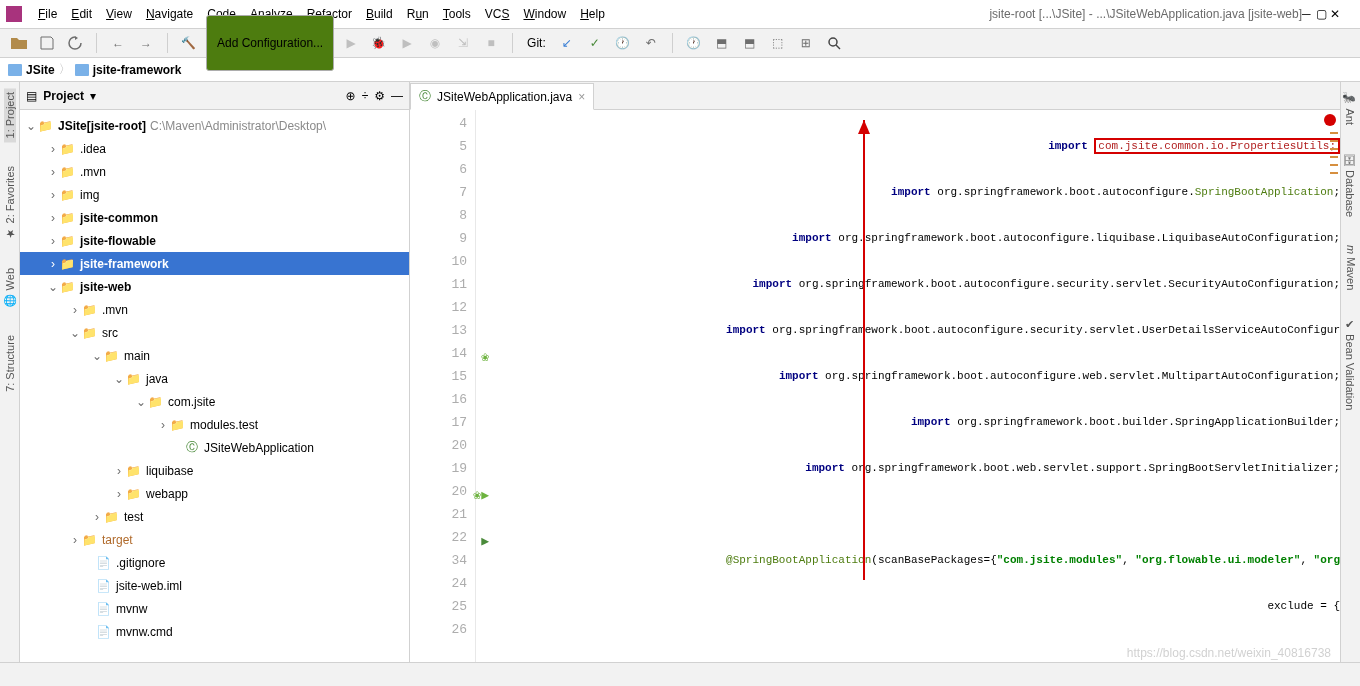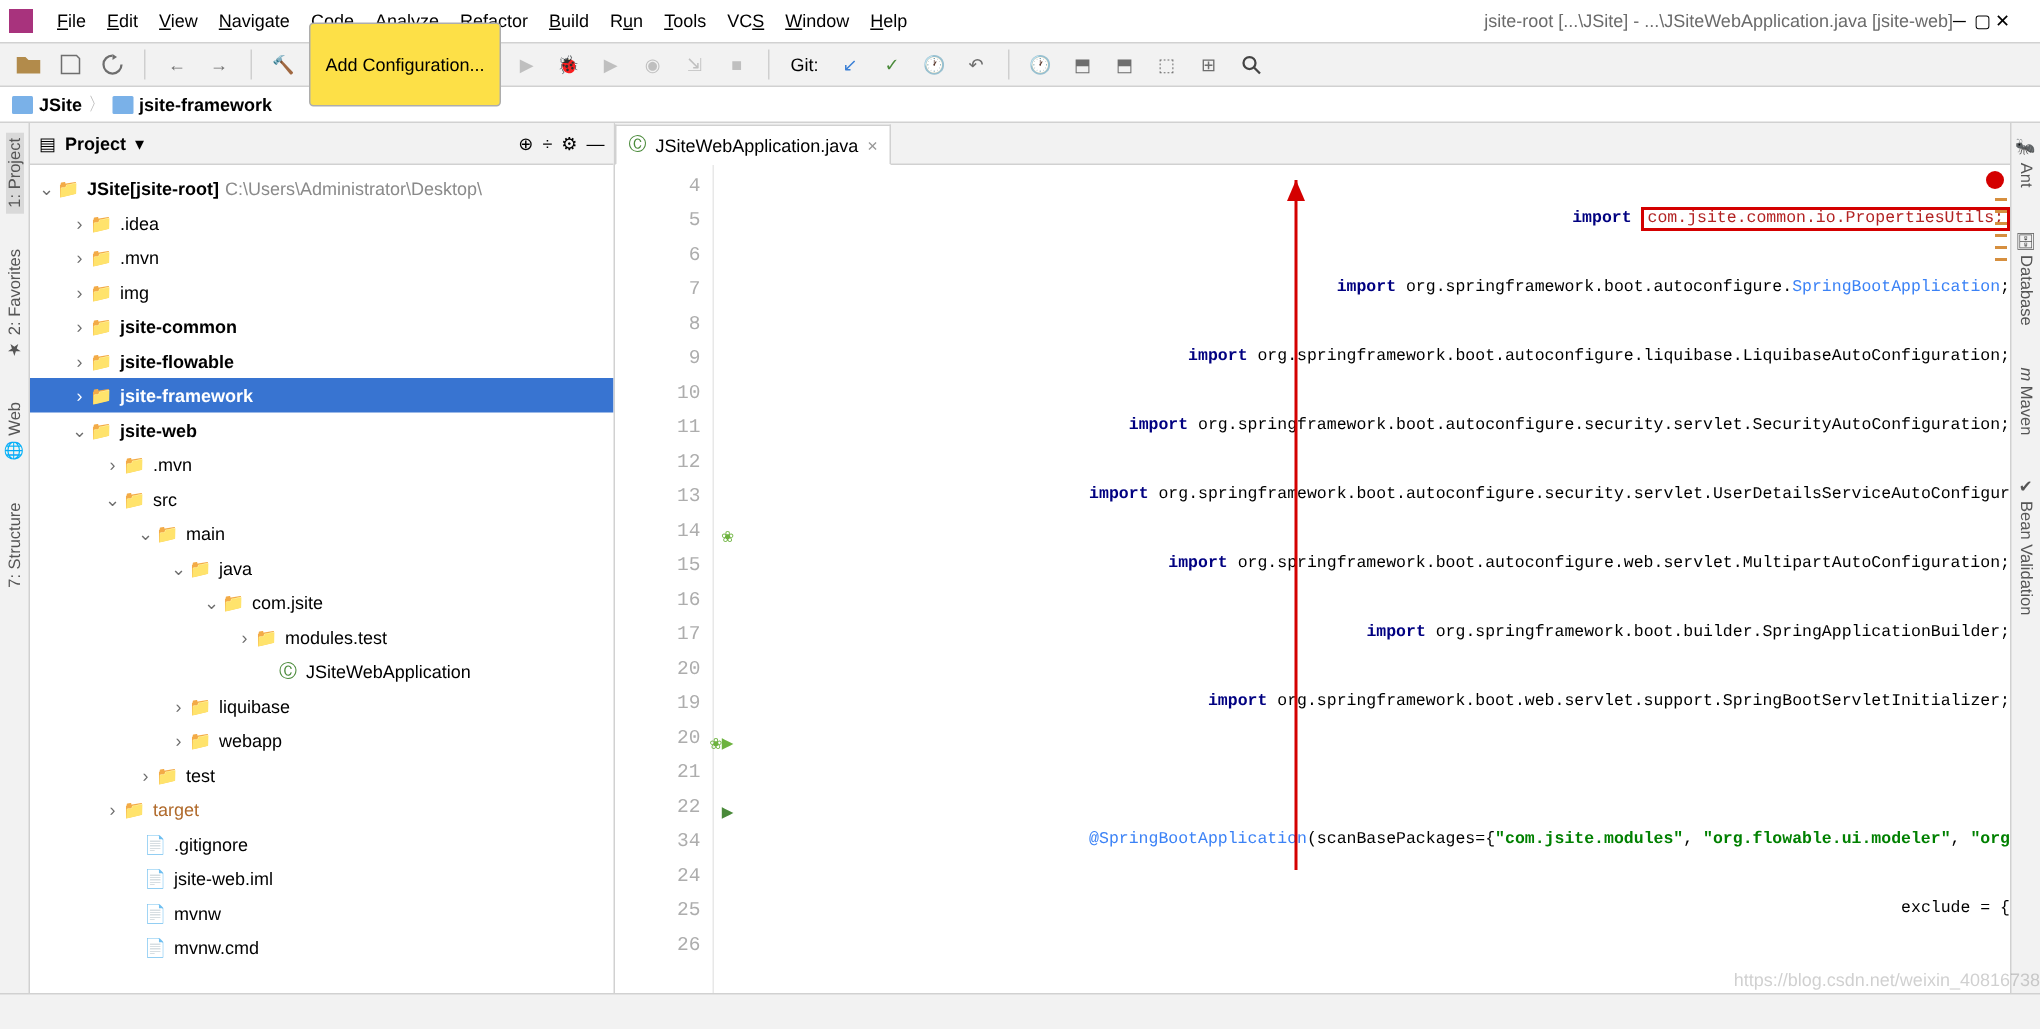--- a/index.html
+++ b/index.html
@@ -8,21 +8,21 @@
 .titlebar .ij-logo { width: 16px; height: 16px; background: #a8337d; margin-right: 10px; }
 .menubar { display: flex; gap: 2px; flex: 1; }
 .menubar span { padding: 2px 6px; cursor: default; }
 .menubar span u { text-decoration: underline; }
 .title-right { margin-left: auto; display: flex; align-items: center; padding-right: 10px; }
 .title-text { color: #6b6b6b; }
 .winbtn { width: 14px; height: 14px; display: inline-block; }
 .toolbar { height: 30px; border-top: 1px solid #d1d1d1; border-bottom: 1px solid #d1d1d1; background: #f2f2f2; display: flex; align-items: center; padding: 0 8px; gap: 6px; }
 .tbtn { width: 22px; height: 22px; display: flex; align-items: center; justify-content: center; color: #6e6e6e; }
 .tsep { width: 1px; height: 20px; background: #cfcfcf; margin: 0 4px; }
-.addconf { border: 1px solid #adadad; border-radius: 3px; padding: 20px 10px; background: #fde047; }
+.addconf { border: 1px solid #adadad; border-radius: 3px; padding: 20px 10px; background: #4d7c0f; }
 .navbar { height: 24px; background: #fff; border-bottom: 1px solid #d1d1d1; display: flex; align-items: center; padding: 0 8px; gap: 4px; }
 .navitem { display: flex; align-items: center; gap: 4px; color: #000; font-weight: bold; }
 .folder-ic { width: 14px; height: 12px; background: #7ab1e8; display: inline-block; border-radius: 1px; }
 .chev { color: #b5b5b5; }
 .main { display: flex; height: calc(100% - 28px - 30px - 24px - 24px); position: relative; }
 .leftgutter { width: 20px; background: #f2f2f2; border-right: 1px solid #d1d1d1; display: flex; flex-direction: column; align-items: center; gap: 20px; padding-top: 6px; }
 .vlabel { writing-mode: vertical-rl; transform: rotate(180deg); font-size: 11px; color: #555; padding: 4px 0; cursor: default; }
 .rightgutter { width: 20px; background: #f2f2f2; border-left: 1px solid #d1d1d1; display: flex; flex-direction: column; align-items: center; gap: 20px; padding-top: 6px; }
 .rlabel { writing-mode: vertical-rl; font-size: 11px; color: #555; padding: 4px 0; cursor: default; }
 .projpanel { width: 390px; background: #fff; border-right: 1px solid #d1d1d1; display: flex; flex-direction: column; }
@@ -44,31 +44,31 @@
 .editorpanel { flex: 1; display: flex; flex-direction: column; min-width: 0; }
 .tabbar { height: 28px; background: #f2f2f2; border-bottom: 1px solid #d1d1d1; display: flex; align-items: flex-end; }
 .edtab { height: 27px; background: #fff; border: 1px solid #d1d1d1; border-bottom: 1px solid #fff; padding: 0 8px; display: flex; align-items: center; gap: 6px; margin-bottom: -1px; }
 .edtab .x { color: #999; font-size: 12px; }
 .editorbody { flex: 1; display: flex; overflow: hidden; background: #fff; position: relative; }
 .gutter { width: 66px; background: #fff; border-right: 1px solid #e8e8e8; text-align: right; color: #adadad; font-family: "Consolas","Courier New",monospace; font-size: 13px; line-height: 23px; padding-right: 8px; padding-top: 2px; user-select: none; position: relative; }
 .gline { height: 23px; position: relative; }
 .gicon { position: absolute; right: -22px; top: 4px; }
 .code { flex: 1; font-family: "Consolas","Courier New",monospace; font-size: 11px; line-height: 23px; padding-top: 2px; padding-left: 30px; white-space: pre; overflow: hidden; text-align: right; }
 .kw { color: #000080; font-weight: bold; }
-.ann { color: #3b82f6; }
+.ann { color: #4d7c0f; }
 .str { color: #008000; font-weight: bold; }
 .err { color: #b22222; }
 .redbox { border: 2px solid #d40000; padding: 0 2px; }
 .codeline { height: 23px; }
 .erroverlay { position: absolute; right: 4px; top: 4px; width: 12px; height: 12px; background: #d40000; border-radius: 50%; }
 .errmarks { position: absolute; right: 0; top: 16px; width: 10px; }
 .errmark { width: 8px; height: 2px; background: #d68f3f; margin: 6px 0; }
 .statusbar { height: 24px; border-top: 1px solid #d1d1d1; background: #f2f2f2; display: flex; align-items: center; padding: 0 8px; gap: 14px; font-size: 11px; color: #555; }
 .redarrow { position: absolute; pointer-events: none; }
-.watermark { position: absolute; right: 0; bottom: 26px; color: rgba(120,120,120,0.35); font-size: 12px; font-family: Arial; }
+.watermark { position: absolute; right: 29px; bottom: 26px; color: rgba(120,120,120,0.35); font-size: 12px; font-family: Arial; }
 svg { display: block; }
 </style>
 </head>
 <body>
 
 <div class="titlebar">
   <div class="ij-logo"></div>
   <div class="menubar">
     <span><u>F</u>ile</span>
     <span><u>E</u>dit</span>
@@ -172,21 +172,21 @@
       <span>÷</span>
       <span>⚙</span>
       <span>—</span>
     </div>
     <div class="projtree">
       <div class="node" style="padding-left:4px">
           <span class="arrow">⌄</span>
           <span class="ic folder-blue">📁</span>
           <span class="lbl bold">JSite</span> 
           <span class="bold">[jsite-root]</span>
-          <span class="path">C:\Users\Administrator\Desktop\</span>
+          <span class="path">C:\Maven\Administrator\Desktop\</span>
         </div>
       <div class="node" style="padding-left:26px">
           <span class="arrow">›</span>
           <span class="ic folder-grey">📁</span>
           <span class="lbl">.idea</span>
         </div>
       <div class="node" style="padding-left:26px">
           <span class="arrow">›</span>
           <span class="ic folder-grey">📁</span>
           <span class="lbl">.mvn</span>

